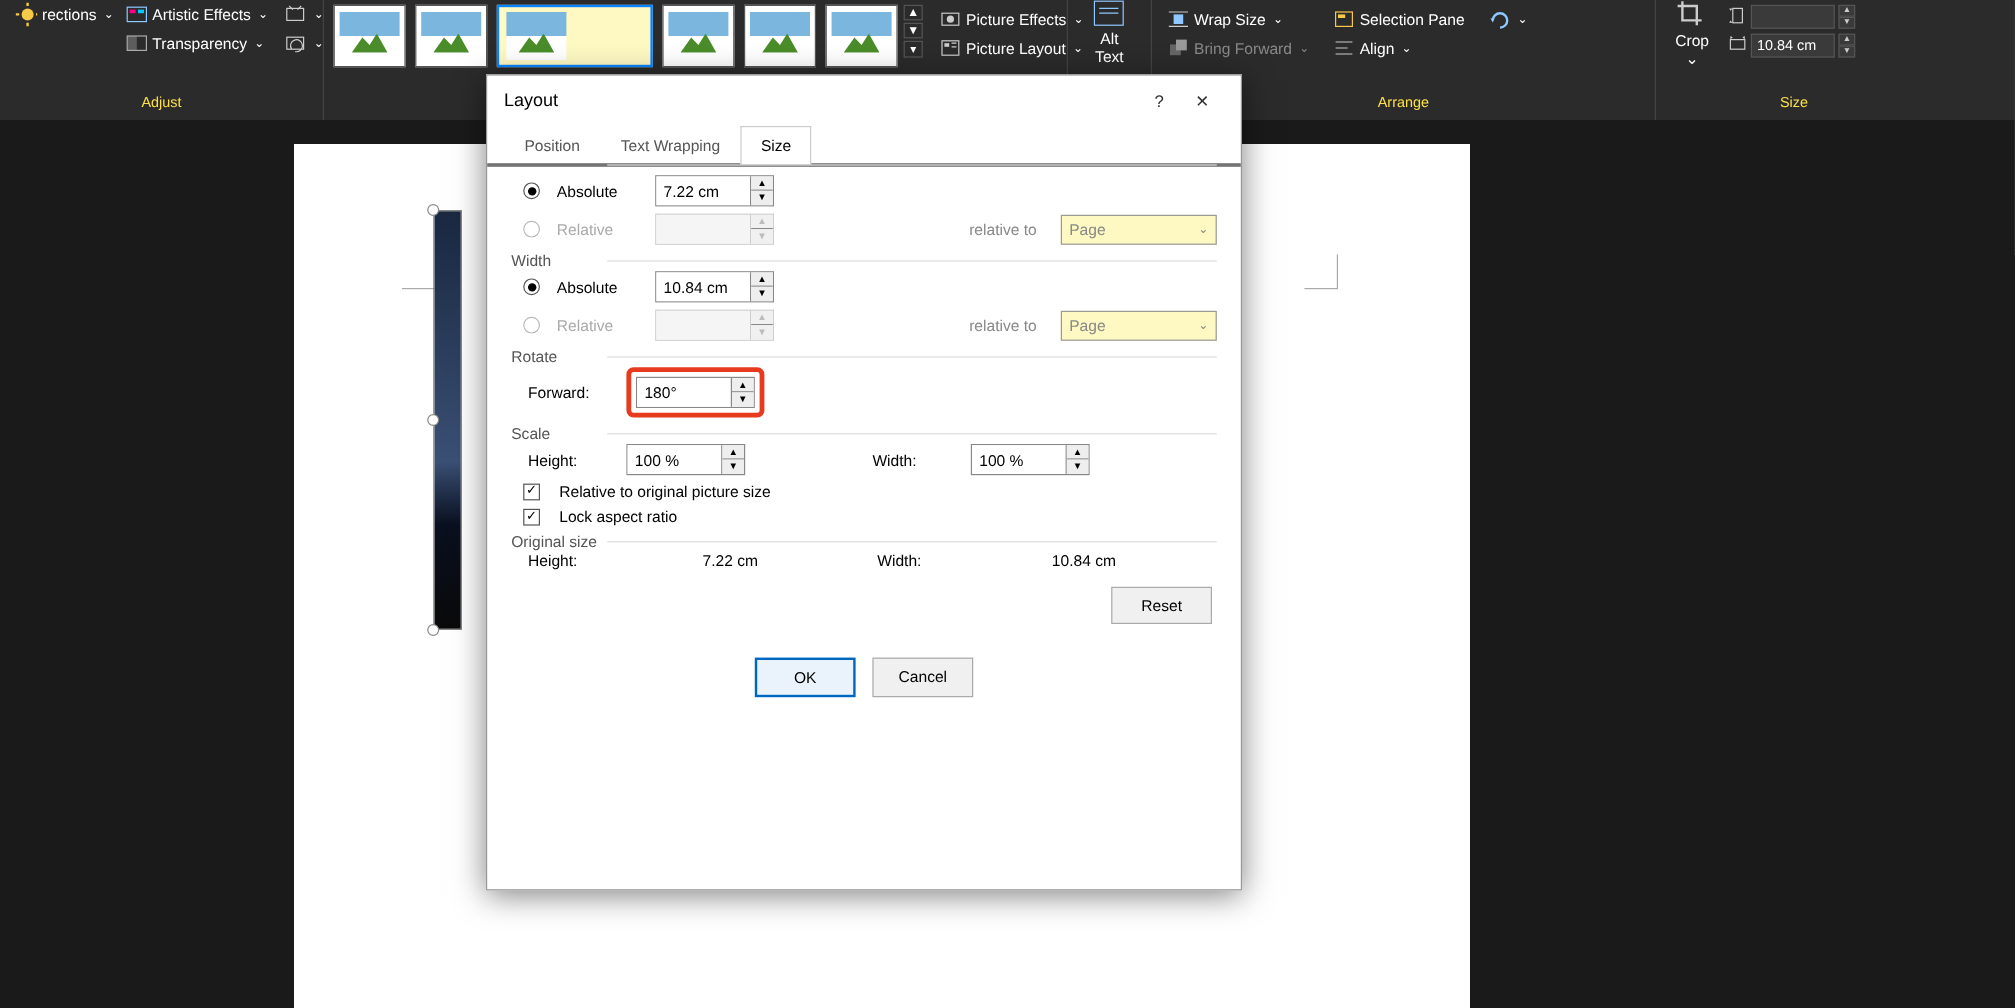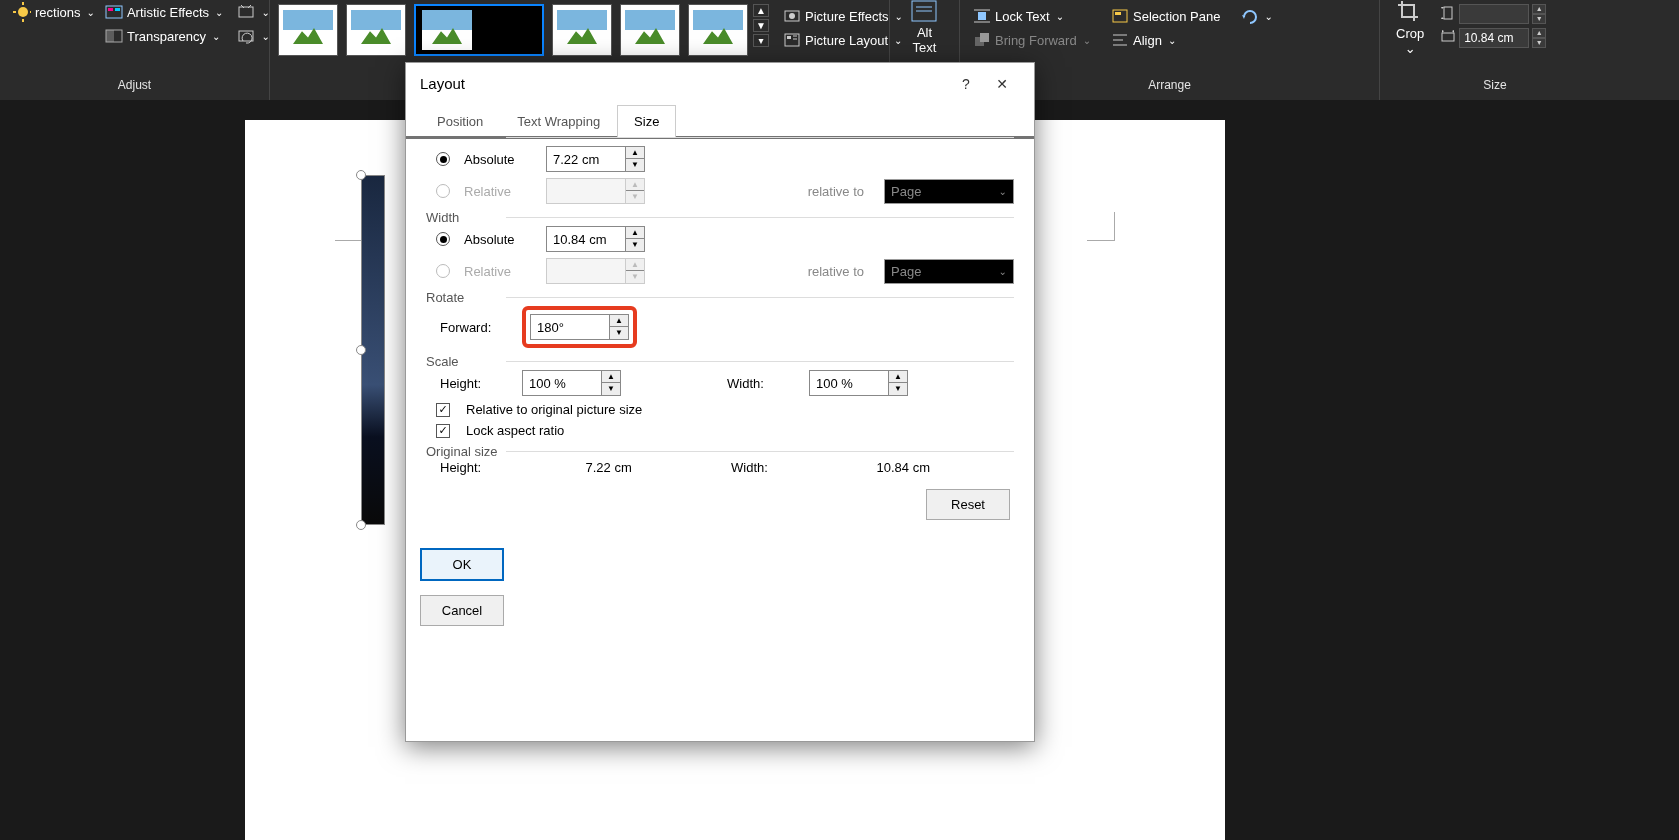--- a/index.html
+++ b/index.html
@@ -1,21 +1,21 @@
 <!DOCTYPE html>
 <html><head>
 <meta charset="utf-8">
 <style>
 * { box-sizing: border-box; margin: 0; padding: 0; font-family: "Segoe UI", Arial, sans-serif; }
 body { background: #1a1a1a; width: 1679px; height: 840px; overflow: hidden; position: relative; }
 
 
 .ribbon { background: #2b2b2b; height: 100px; display: flex; padding-top: 0; color: #fff; font-size: 13px; position: relative; }
 .ribbon-group { display: flex; flex-direction: column; border-right: 1px solid #444; padding: 0 8px 4px; height: 100px; }
-.ribbon-group .group-label { text-align: center; color: #e5e5e5; font-size: 12px; margin-top: auto; padding-bottom: 4px; }
+.ribbon-group .group-label { text-align: center; color: #fde047; font-size: 12px; margin-top: auto; padding-bottom: 4px; }
 .rbtn { display: flex; align-items: center; gap: 4px; padding: 3px 5px; white-space: nowrap; cursor: default; }
 .rbtn .ico { width: 18px; height: 18px; display: inline-flex; align-items: center; justify-content: center; }
 .rbtn .chev { font-size: 10px; margin-left: 2px; }
 .gallery { display: flex; gap: 8px; padding-top: 4px; }
 .gallery-item { width: 60px; height: 52px; background: #fff; border: 1px solid #555; display: flex; align-items: center; justify-content: center; }
 .gallery-item.sel { border: 2px solid #0a84ff; }
 .thumb { width: 50px; height: 40px; background: linear-gradient(#7bb6de 50%, #fff 50%); position: relative; }
 .thumb::after { content:""; position:absolute; bottom:6px; left:10px; width:30px; height:16px; background:#4a8c2a; clip-path: polygon(0 100%, 30% 20%, 50% 60%, 70% 0, 100% 100%); }
 .vert-btn { display:flex; flex-direction:column; align-items:center; justify-content:center; padding:0 8px; height:55px;}
 .vert-btn .ico { width:28px; height:28px; }
@@ -53,28 +53,28 @@
 .spin-wrap { display:flex; border:1px solid #888; }
 .spin-wrap input { border:none; width:78px; padding:4px 6px; font-size:13px; outline:none; }
 .spin-wrap.dis { border-color:#ccc; }
 .spin-wrap.dis input { background:#f5f5f5; color:#aaa;}
 .spin-btns { display:flex; flex-direction:column; border-left:1px solid #888; }
 .spin-btns div { width:18px; height:12px; background:#eee; text-align:center; font-size:8px; line-height:12px; border-bottom:1px solid #888;}
 .spin-btns div:last-child{border-bottom:none;}
 .spin-wrap.dis .spin-btns { border-color:#ccc;}
 .spin-wrap.dis .spin-btns div { background:#f0f0f0; color:#bbb;}
 .relto { margin-left:auto; margin-right:12px; color:#888; }
-.sel { border:1px solid #999; background:#000000; padding:4px 6px; width:130px; display:flex; justify-content:space-between; align-items:center; color:#888; }
+.sel { border:1px solid #999; background:#fef9c3; padding:4px 6px; width:130px; display:flex; justify-content:space-between; align-items:center; color:#888; }
 .sel .chev{font-size:10px;}
 .highlight { border:4px solid #e63b1f; border-radius:6px; padding:4px; display:inline-flex; }
 .chk { width:14px; height:14px; border:1px solid #555; margin-right:8px; display:inline-flex; align-items:center; justify-content:center; }
 .chk.checked::after { content:"✓"; font-size:11px; line-height:11px; }
 .os-row { display:flex; margin-top:8px; }
 .os-row .c { width:150px; }
-.btn-row { display:flex; justify-content:center; gap:14px; padding:14px 14px 0;flex-direction:column; }
+.btn-row { display:flex; justify-content:center; gap:14px; padding:14px 28px 0; }
 .btn { width:84px; padding:7px 0; text-align:center; background:#f0f0f0; border:1px solid #aaa; }
 .btn.primary { border:2px solid #0067c0; background:#eaf3fb; }
 .reset-row { display:flex; justify-content:flex-end; padding-right:4px; margin-top:14px;}
 </style>
 </head>
 <body>
 
 <div class="ribbon">
 
   <div class="ribbon-group" style="width:270px;">
@@ -221,21 +221,21 @@
     <div style="display:flex;">
       <div style="display:flex; flex-direction:column; padding-top:4px;">
         <div class="rbtn">
           <span class="ico">
               <svg width="18" height="18">
                 <rect x="5" y="5" width="8" height="8" fill="#8fc7ff"></rect>
                 <line x1="1" y1="3" x2="17" y2="3" stroke="#ccc"></line>
                 <line x1="1" y1="15" x2="17" y2="15" stroke="#ccc"></line>
               </svg>
             </span>
-          <span>Lock Text</span>
+          <span>Wrap Size</span>
           <span class="chev">⌄</span>
         </div>
         <div class="rbtn disabled">
           <span class="ico">
               <svg width="18" height="18">
                 <rect x="2" y="6" width="9" height="9" fill="#666"></rect>
                 <rect x="7" y="2" width="9" height="9" fill="#999"></rect>
               </svg>
             </span>
           <span>Bring Forward</span>

